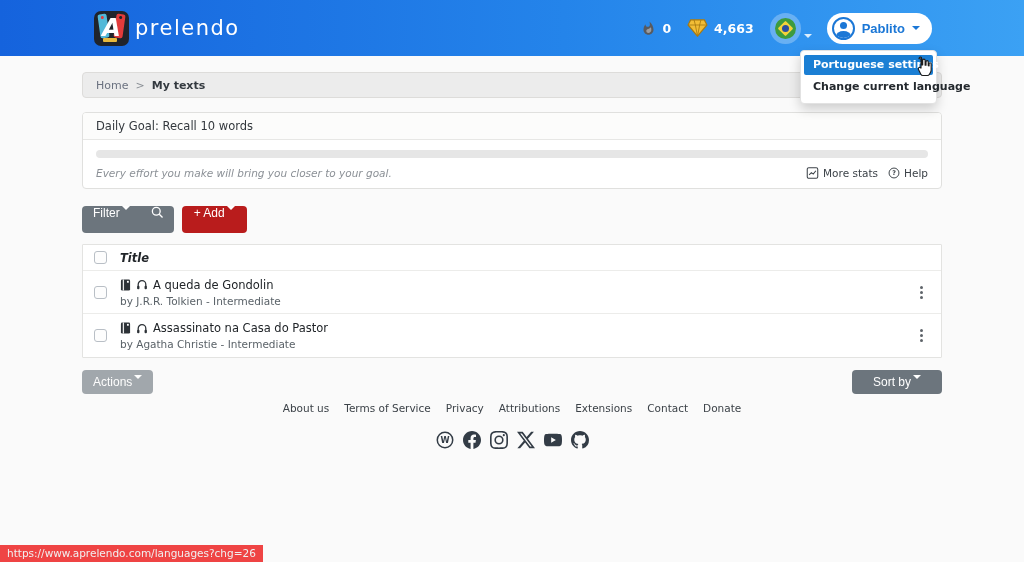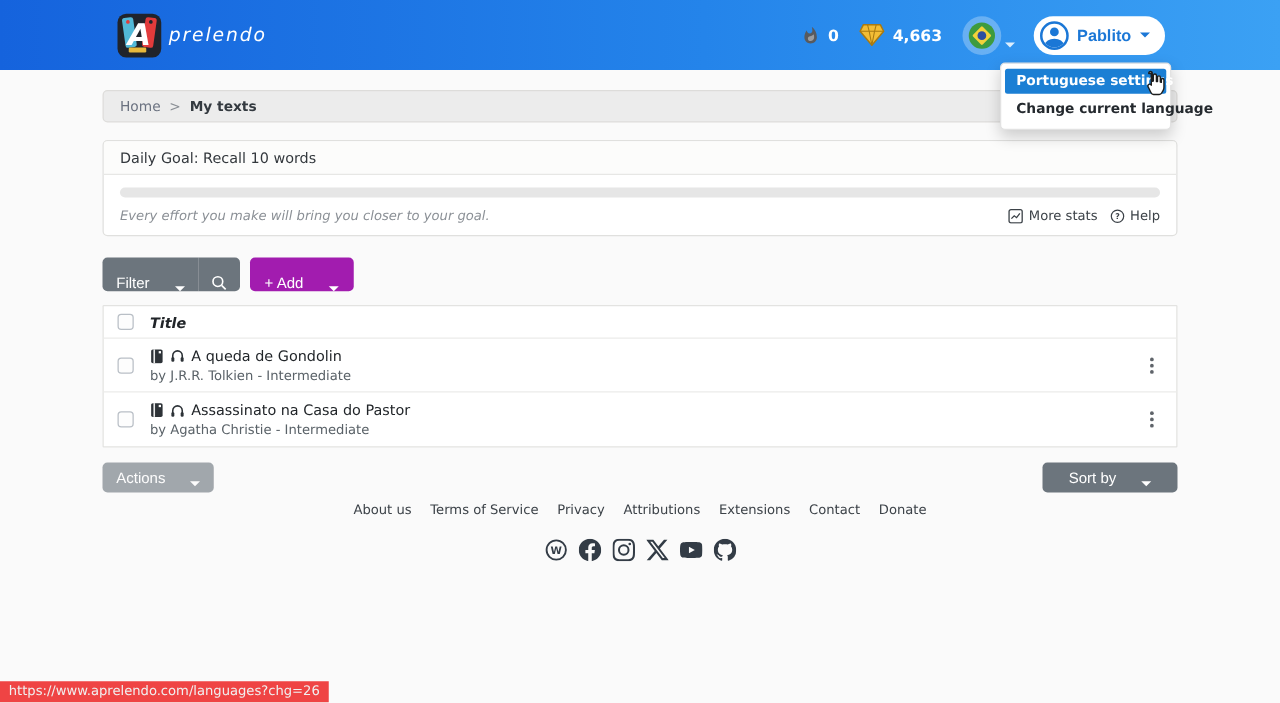--- a/index.html
+++ b/index.html
@@ -26,21 +26,21 @@
   .logo-ribbon.red{ right:5px; background:#e23b3b; transform:rotate(8deg); }
   .logo-ribbon .dot{ position:absolute; top:2px; left:2.5px; width:3px; height:3px; border-radius:50%; }
   .logo-ribbon.cyan .dot{ background:#e23b3b; }
   .logo-ribbon.red .dot{ background:#20242b; }
   .logo-a{
     position:absolute; left:0; right:0; top:2px; text-align:center;
     color:#fff; font-weight:bold; font-style:italic; font-size:24px; line-height:30px;
   }
   .logo-base{ position:absolute; bottom:4px; left:9px; width:14px; height:4px; background:#e8b93c; border-radius:1px; }
   .brand-text{
-    color:#fff; font-style:italic; font-size:15px; letter-spacing:1.5px; font-weight:500;text-align:right;
+    color:#fff; font-size:21px; letter-spacing:1.5px; font-weight:500;text-align:right;
   }
 
   .header-right{ display:flex; align-items:center; gap:16px; }
   .hstat{ display:flex; align-items:center; gap:6px; color:#fff; font-weight:bold; font-size:12.5px; }
   .flag-btn{
     width:31px; height:31px; border-radius:50%; border:none; cursor:pointer;
     background:rgba(255,255,255,.28); display:flex; align-items:center; justify-content:center;
     position:relative; margin-right:10px;
   }
   .flag{ width:21px; height:21px; border-radius:50%; background:#3d9b3f; position:relative; overflow:hidden; }
@@ -97,30 +97,30 @@
   .goal-card-body{ padding:10px 13px 9px; }
   .progress-track{ height:8px; background:#e6e6e6; border-radius:4px; overflow:hidden; }
   .progress-fill{ height:100%; background:#28a745; width:0%; }
   .goal-footer{ display:flex; align-items:center; justify-content:space-between; margin-top:9px; }
   .goal-quote{ font-style:italic; color:#8b9096; font-size:10.5px; }
   .goal-links{ display:flex; align-items:center; gap:10px; font-size:10.5px; color:#3c4248; }
   .goal-link{ display:flex; align-items:center; gap:4px; cursor:pointer; }
 
   
   .toolbar{ display:flex; margin-top:17px; height:27px; }
-  .btn{ border:none; cursor:pointer; font-size:12px; display:inline-flex; align-items:flex-end; gap:20px; }
+  .btn{ border:none; cursor:pointer; font-size:12px; display:inline-flex; align-items:flex-start; gap:2px; }
   .filter-btn{ background:#6c757d; color:#fff; border-radius:4px 0 0 4px; padding:0 11px; }
   .search-input{
     flex:1; border:1px solid #ced4da; border-left:none; border-right:none;
     padding:0 10px; font-size:12px; color:#333; outline:none; min-width:0;
     font-family:"DejaVu Sans","Liberation Sans",sans-serif;
   }
   .search-input::placeholder{ color:#75797e; }
   .search-btn{ background:#6c757d; color:#fff; border-radius:0 4px 4px 0; padding:0 10px; }
-  .add-btn{ background:#a21caf; color:#fff; border-radius:4px; padding:0 12px; margin-left:8px; font-weight:500; }
+  .add-btn{ background:#b91c1c; color:#fff; border-radius:4px; padding:0 12px; margin-left:8px; font-weight:500; }
 
   
   .texts-table{ margin-top:11px; background:#fff; border:1px solid #e3e3e1; border-radius:1px; }
   .t-row{ display:flex; align-items:center; border-bottom:1px solid #ececea; }
   .t-row:last-child{ border-bottom:none; }
   .t-check-cell{ width:26px; display:flex; justify-content:center; padding-left:8px; }
   .checkbox{ width:13px; height:13px; border:1px solid #b9bfc6; border-radius:3px; background:#fdfdfd; cursor:pointer; }
   .t-head{ height:26px; }
   .t-head .t-title-cell{ font-weight:bold; font-size:11.5px; color:#212529;font-style:italic; }
   .t-title-cell{ flex:1; padding-left:11px; }

